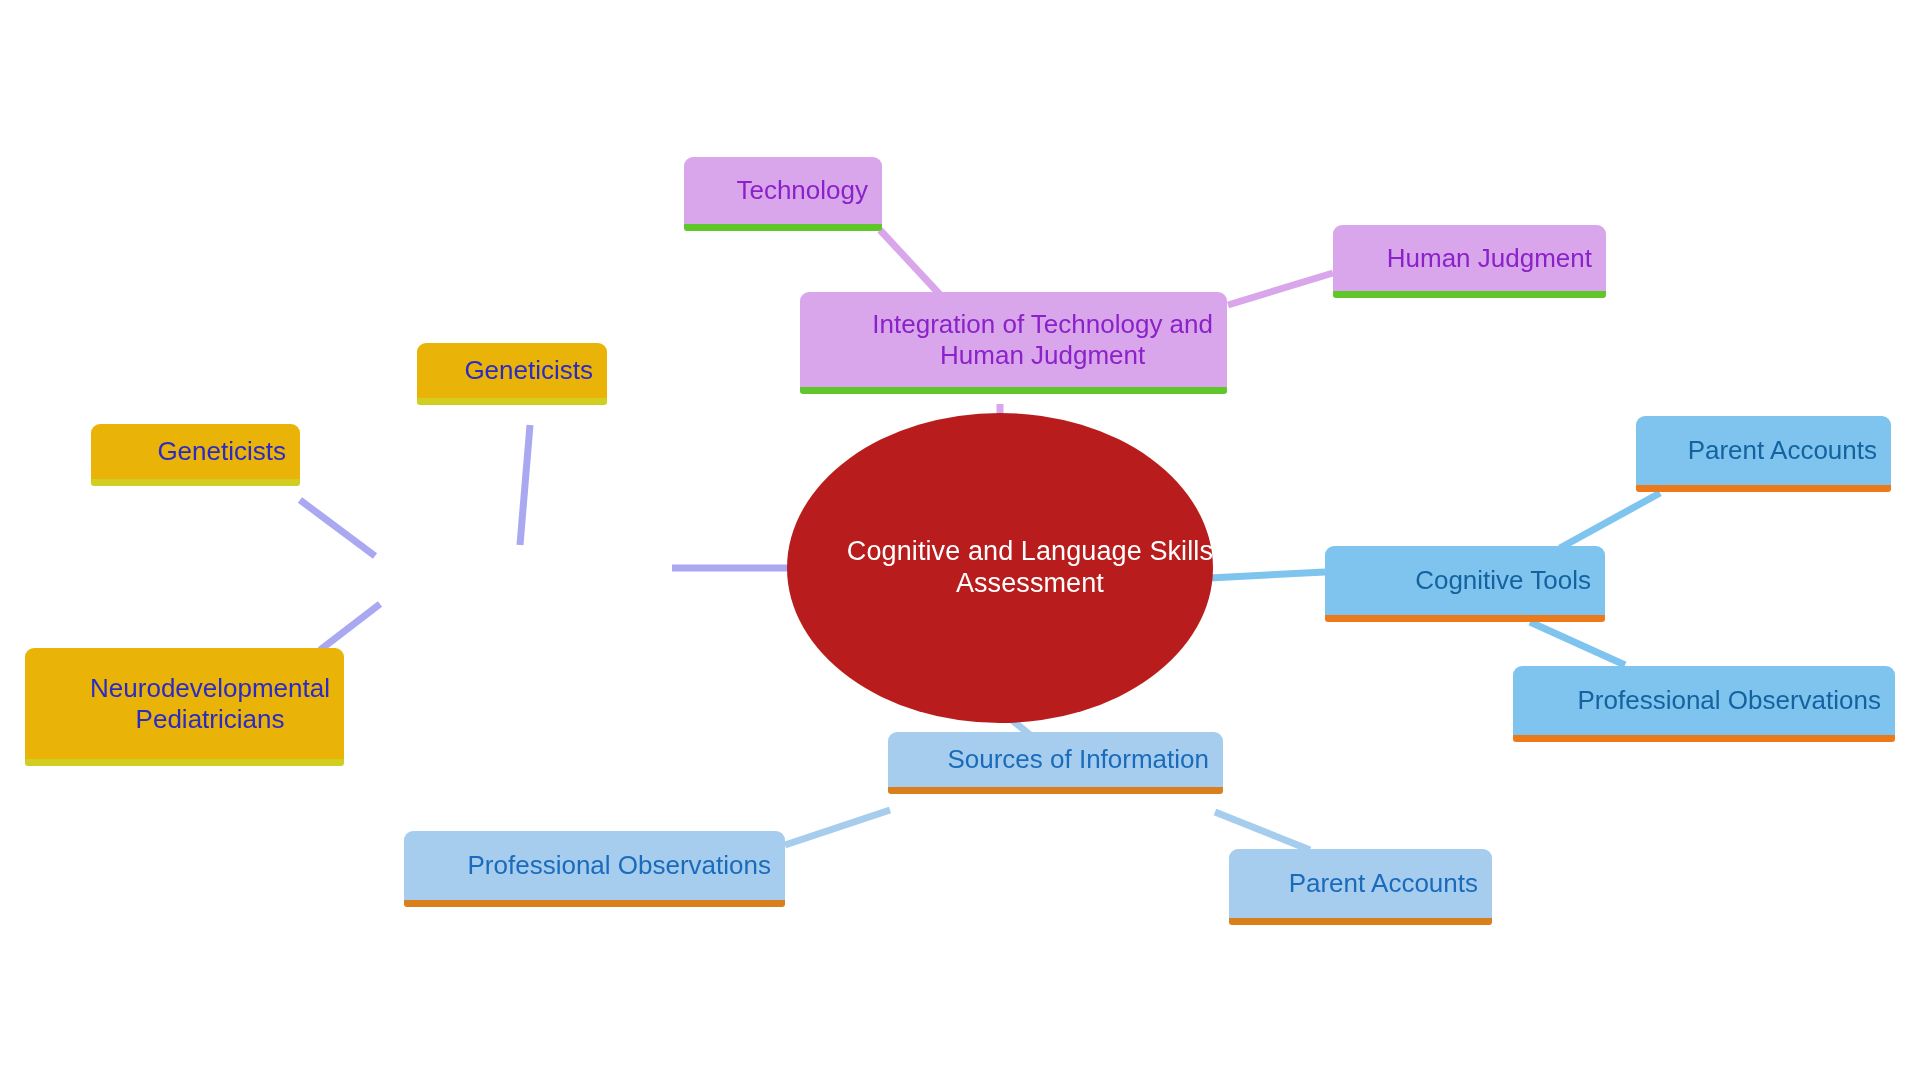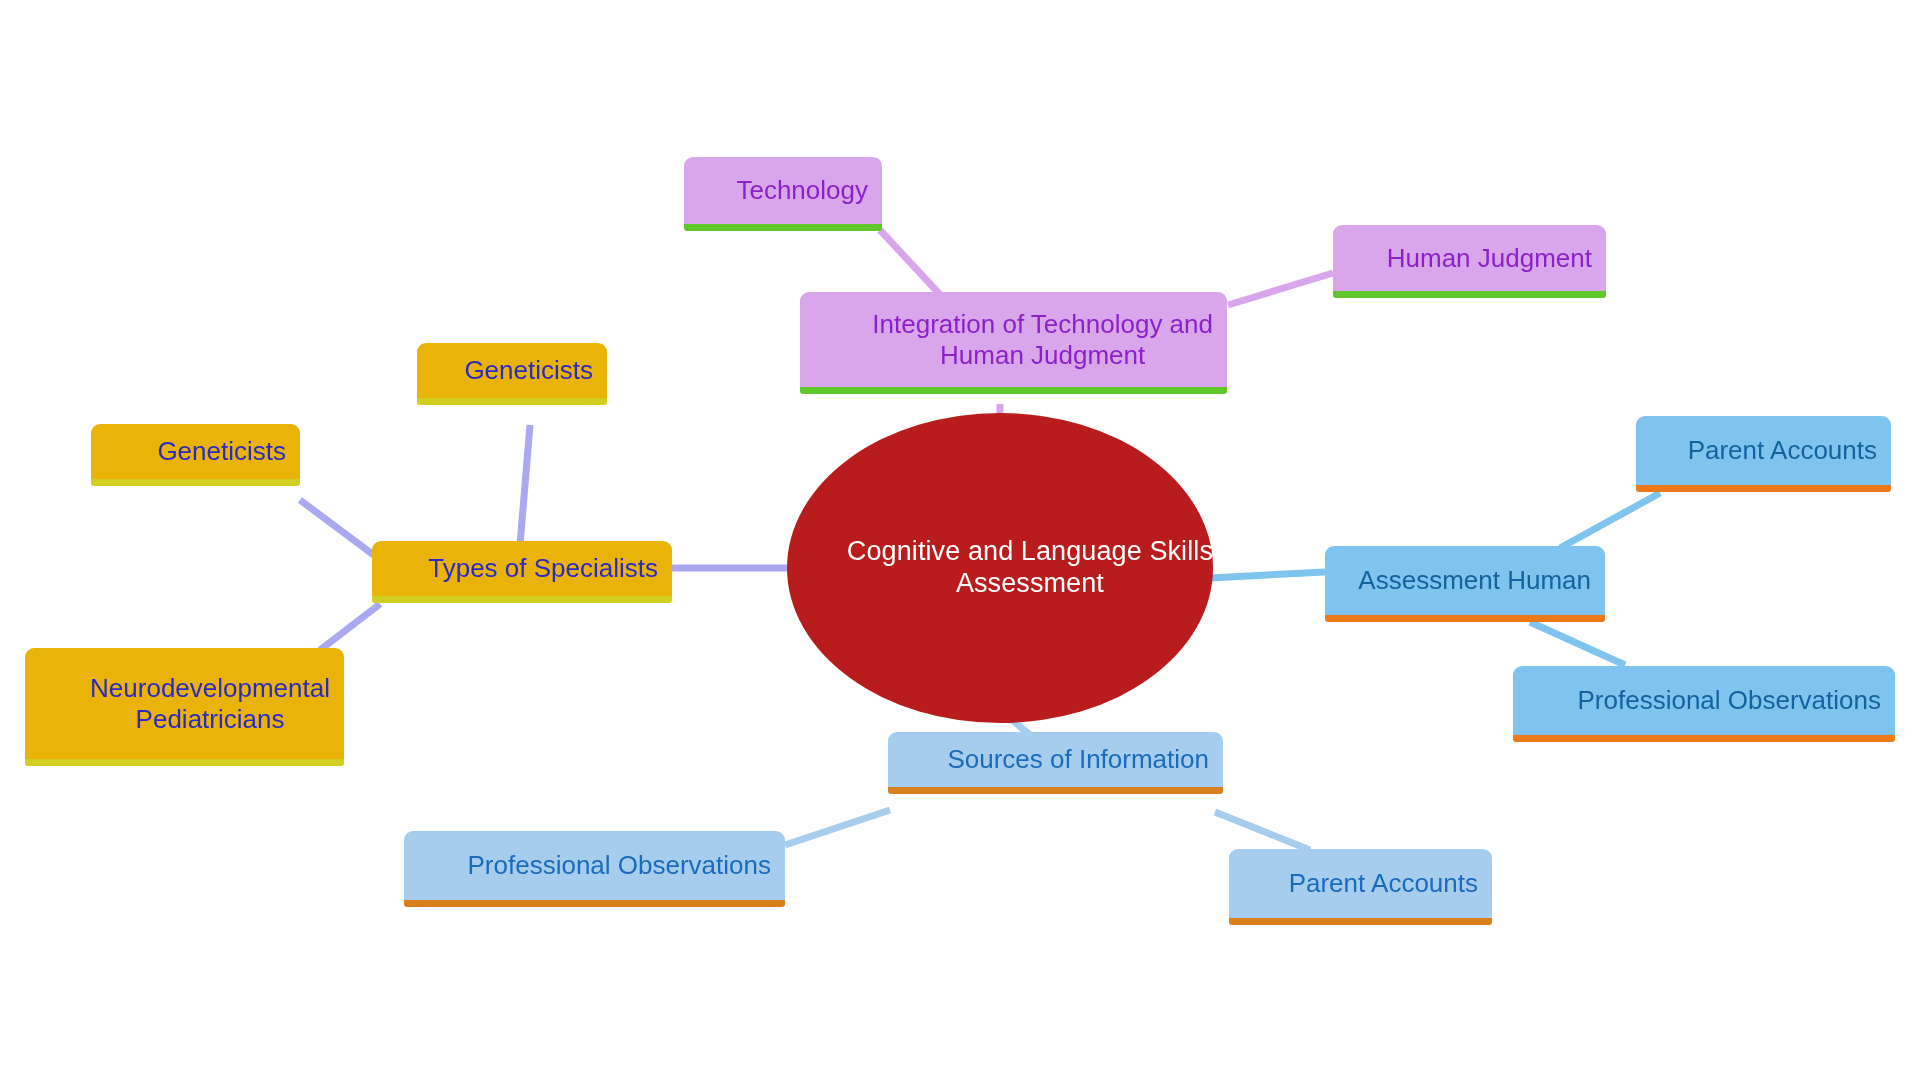--- a/index.html
+++ b/index.html
@@ -109,23 +109,20 @@
     <line x1="890" y1="810" x2="785" y2="845" stroke="#a6cdee" stroke-width="7"></line>
 
     <line x1="1215" y1="812" x2="1310" y2="850" stroke="#a6cdee" stroke-width="7"></line>
   </svg>
 
   <div class="node root" style="left:787px; top:413px; width:426px; height:310px;">
     <span>Cognitive and Language Skills
 Assessment</span>
   </div>
 
-  <div class="node box lilac" style="left:372px; top:541px; width:300px; height:62px;">
-    <span>Types of Specialists</span>
-  </div>
 
   <div class="node box lilac" style="left:91px; top:424px; width:209px; height:62px;">
     <span>Geneticists</span>
   </div>
 
   <div class="node box lilac" style="left:417px; top:343px; width:190px; height:62px;">
     <span>Geneticists</span>
   </div>
 
   <div class="node box lilac" style="left:25px; top:648px; width:319px; height:118px;">
@@ -140,21 +137,21 @@
 
   <div class="node box orchid" style="left:684px; top:157px; width:198px; height:74px;">
     <span>Technology</span>
   </div>
 
   <div class="node box orchid" style="left:1333px; top:225px; width:273px; height:73px;">
     <span>Human Judgment</span>
   </div>
 
   <div class="node box skyblue" style="left:1325px; top:546px; width:280px; height:76px;">
-    <span>Assessment Human</span>
+    <span>Cognitive Tools</span>
   </div>
 
   <div class="node box skyblue" style="left:1636px; top:416px; width:255px; height:76px;">
     <span>Parent Accounts</span>
   </div>
 
   <div class="node box skyblue" style="left:1513px; top:666px; width:382px; height:76px;">
     <span>Professional Observations</span>
   </div>
 

